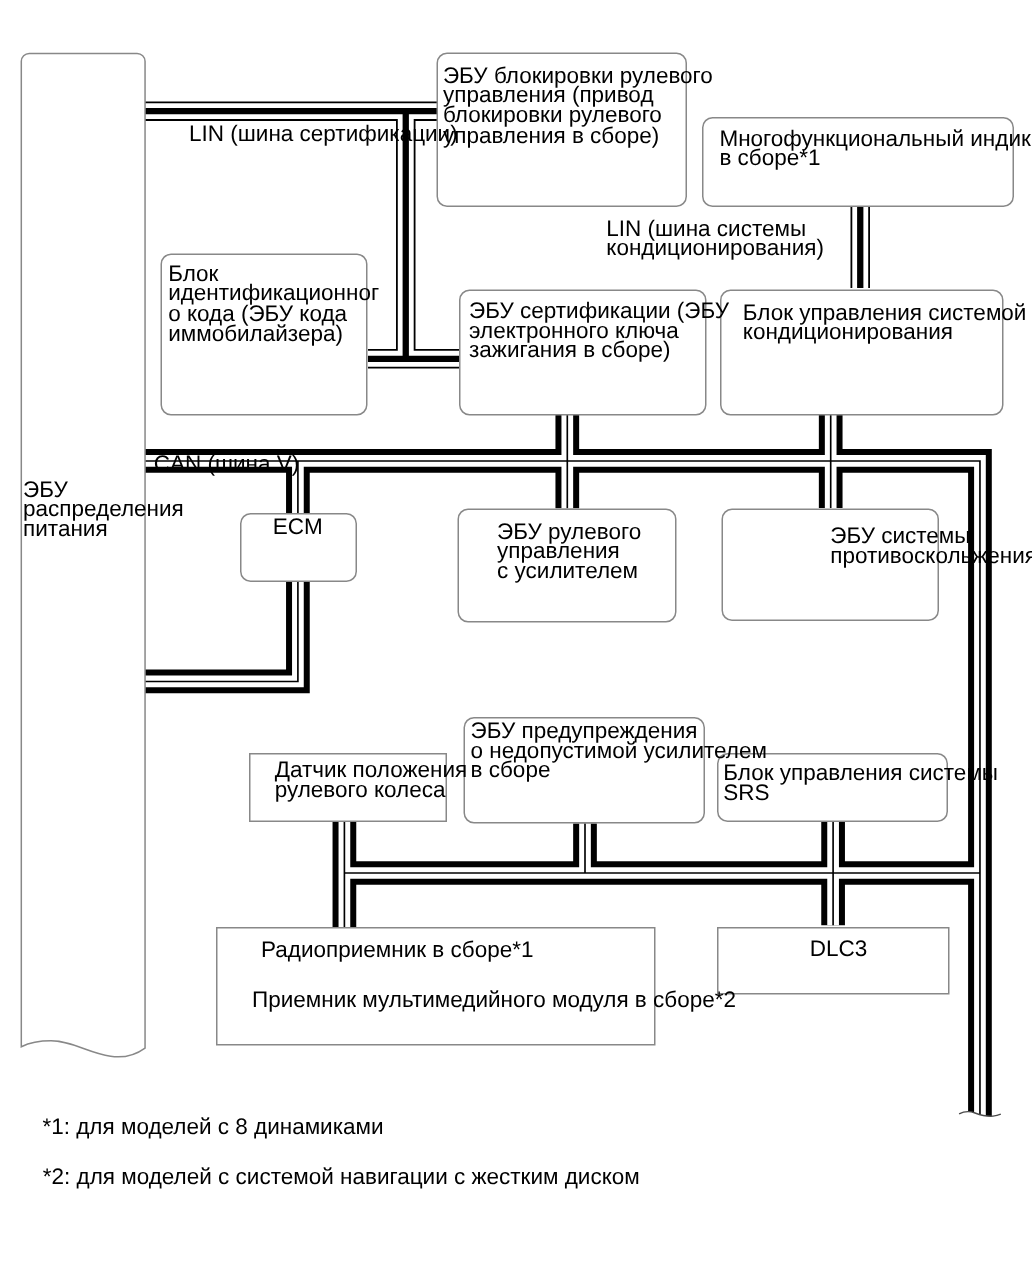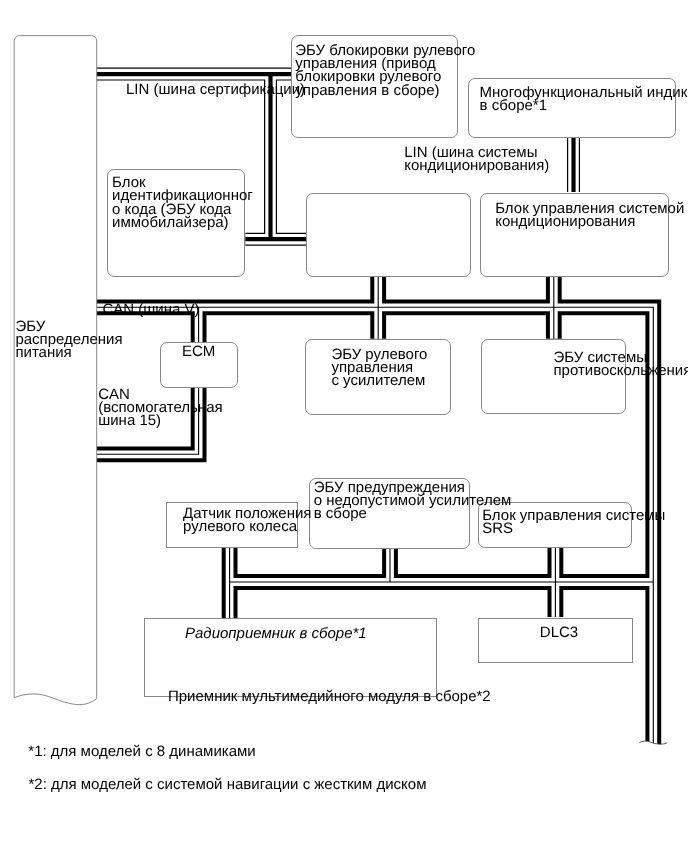--- a/index.html
+++ b/index.html
@@ -109,43 +109,43 @@
   <div class="note" style="left:295.3px;top:44.0px;">ЭБУ блокировки рулевого
 управления (привод
 блокировки рулевого
 управления в сборе)</div>
   <div class="note" style="left:479.6px;top:85.9px;">Многофункциональный индикатор
 в сборе*1</div>
   <div class="note" style="left:112.1px;top:176.1px;">Блок
 идентификационног
 о кода (ЭБУ кода
 иммобилайзера)</div>
+  <div class="note" style="left:312.7px;top:201.0px;">ЭБУ сертификации (ЭБУ
+электронного ключа
+зажигания в сборе)</div>
   <div class="note" style="left:495.2px;top:202.0px;">Блок управления системой
 кондиционирования</div>
   <div class="note" style="left:181.9px;top:345.4px;">ECM</div>
   <div class="note" style="left:331.4px;top:347.5px;">ЭБУ рулевого
 управления
 с усилителем</div>
   <div class="note" style="left:505.5px;top:351.1px;margin-left:48px;">ЭБУ системы
 противоскольжения</div>
   <div class="note" style="left:183.1px;top:507.1px;">Датчик положения
 рулевого колеса</div>
   <div class="note" style="left:313.7px;top:480.9px;">ЭБУ предупреждения
 о недопустимой усилителем
 в сборе</div>
   <div class="note" style="left:482.2px;top:508.9px;">Блок управления системы
 SRS</div>
-  <div class="note" style="left:185px;top:627.0px;font-style:italic;">Радиоприемник в сборе*1</div>
-  <div class="note" style="left:168.0px;top:659.9px;margin-top:30px;">Приемник мультимедийного модуля в сборе*2</div>
+  <div class="note" style="left:174px;top:627.0px;">Радиоприемник в сборе*1</div>
+  <div class="note" style="left:168.0px;top:659.9px;">Приемник мультимедийного модуля в сборе*2</div>
   <div class="note" style="left:539.8px;top:625.6px;">DLC3</div>
 
   <div class="note" style="left:126px;top:82.9px;">LIN (шина сертификации)</div>
   <div class="note" style="left:404.2px;top:146.2px;">LIN (шина системы
 кондиционирования)</div>
   <div class="note" style="left:102.5px;top:303px;">CAN (шина V)</div>
-  <div class="note" style="left:98.2px;top:387.5px;">CAN
-(вспомогательная
-шина 15)</div>
 
   <div class="note" style="left:28.3px;top:744.8px;">*1: для моделей с 8 динамиками</div>
   <div class="note" style="left:28.5px;top:778px;">*2: для моделей с системой навигации с жестким диском</div>
 
 </div>
 
 </body></html>

